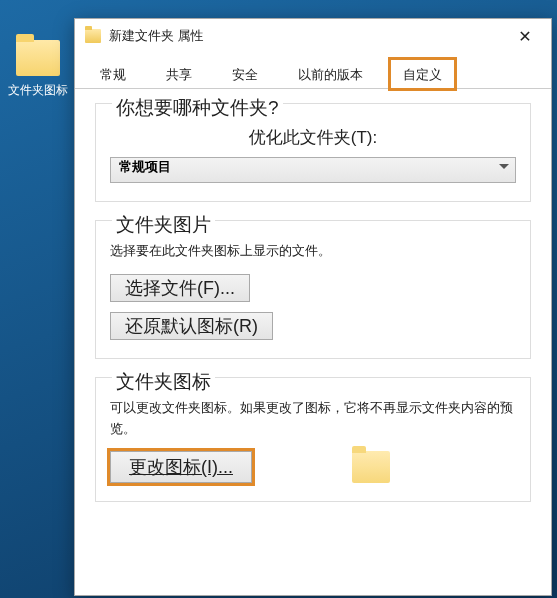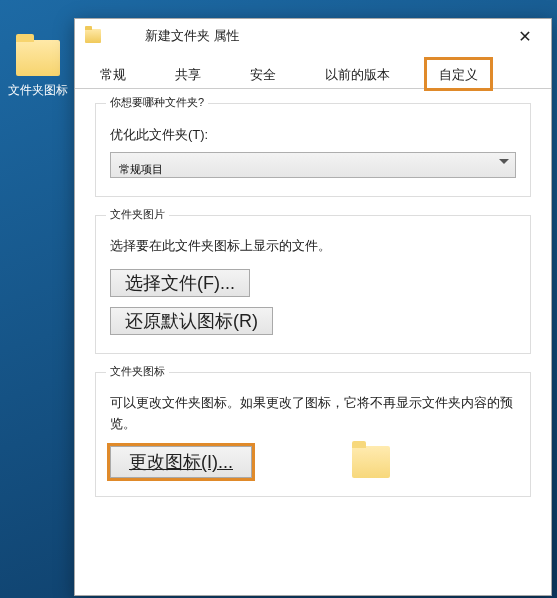--- a/index.html
+++ b/index.html
@@ -54,21 +54,20 @@
     border: 1px solid #a8a8a8;
     box-shadow: 0 4px 18px rgba(0,0,0,.35);
     display: flex;
     flex-direction: column;
   }
   .titlebar {
     display: flex;
     align-items: center;
     height: 34px;
     padding: 0 4px 0 10px;
-    gap: 36px;
   }
   .titlebar .title-icon {
     width: 16px; height: 14px;
     background: linear-gradient(#ffe9a8,#f0c95a);
     margin-right: 8px;
     border-radius: 1px;
     position: relative;
   }
   .titlebar .title-icon::before {
     content:"";
@@ -83,21 +82,21 @@
     display: flex; align-items: center; justify-content: center;
     font-size: 16px; color: #222;
   }
 
   .tabstrip {
     display: flex;
     align-items: flex-end;
     padding: 0 12px;
     height: 30px;
     border-bottom: 1px solid #ccc;
-    gap: 23px;
+    gap: 14px;
     margin-top: 6px;
   }
   .tab {
     padding: 6px 12px 5px 12px;
     font-size: 13px;
     color: #222;
     border: 1px solid transparent;
     border-bottom: none;
     position: relative;
     top: 1px;
@@ -117,41 +116,43 @@
   }
   .group {
     border: 1px solid #ddd;
     padding: 16px 14px 18px 14px;
     margin-bottom: 18px;
     position: relative;
   }
   .group-legend {
     position: absolute;
     top: -9px;
-    left: 10px;
+    left: 16px;
     background: #fff;
     padding: 0 4px;
-    font-size: 11px;
+    font-size: 19px;
     color: #222;
   }
   .field-label {
-    font-size: 13px;
+    font-size: 17px;
     margin: 6px 0 8px 0;
     color: #222;
+    text-align: center;
   }
   .select {
     width: 100%;
     height: 26px;
     border: 1px solid #aeaeae;
     background: linear-gradient(#f3f3f3,#e6e6e6);
     display: flex;
-    align-items: flex-end;
+    align-items: flex-start;
     padding: 0 8px;
-    font-size: 11px;
-    position: relative;
+    font-size: 13px;
+    position: relative;
+    font-weight: bold;
   }
   .select .caret {
     position: absolute;
     right: 6px; top: 50%;
     transform: translateY(-60%);
     border: 5px solid transparent;
     border-top-color: #555;
   }
   .checkbox-row {
     display: flex;

